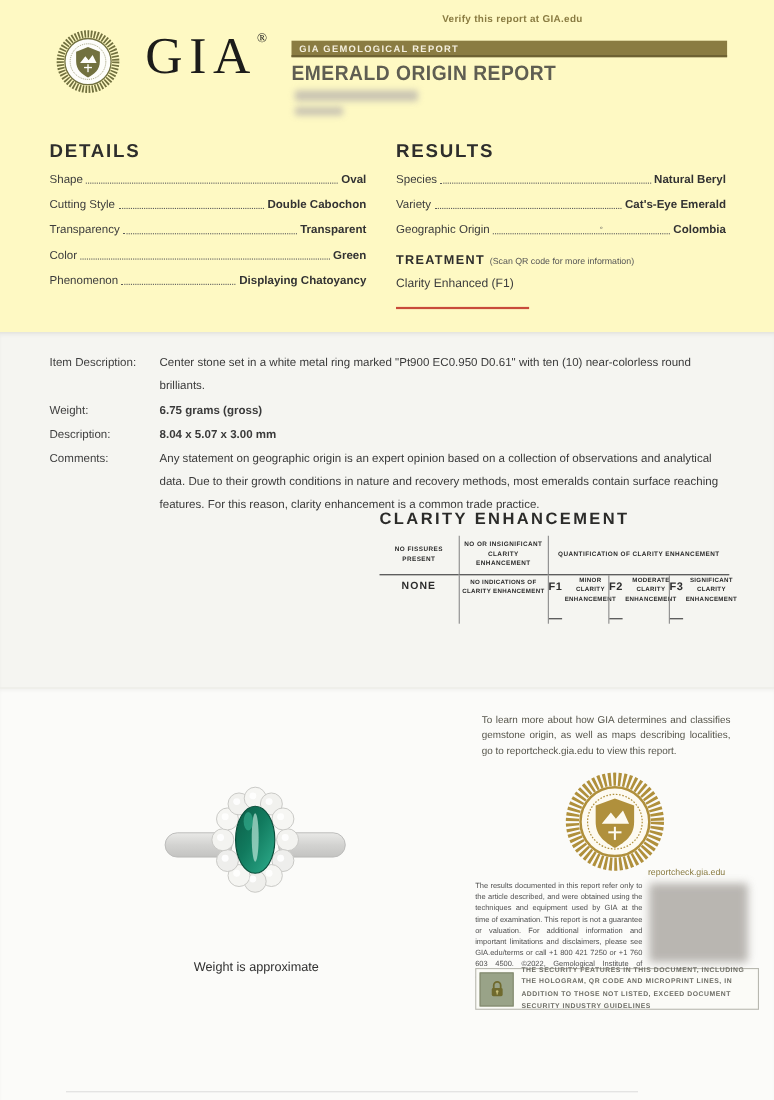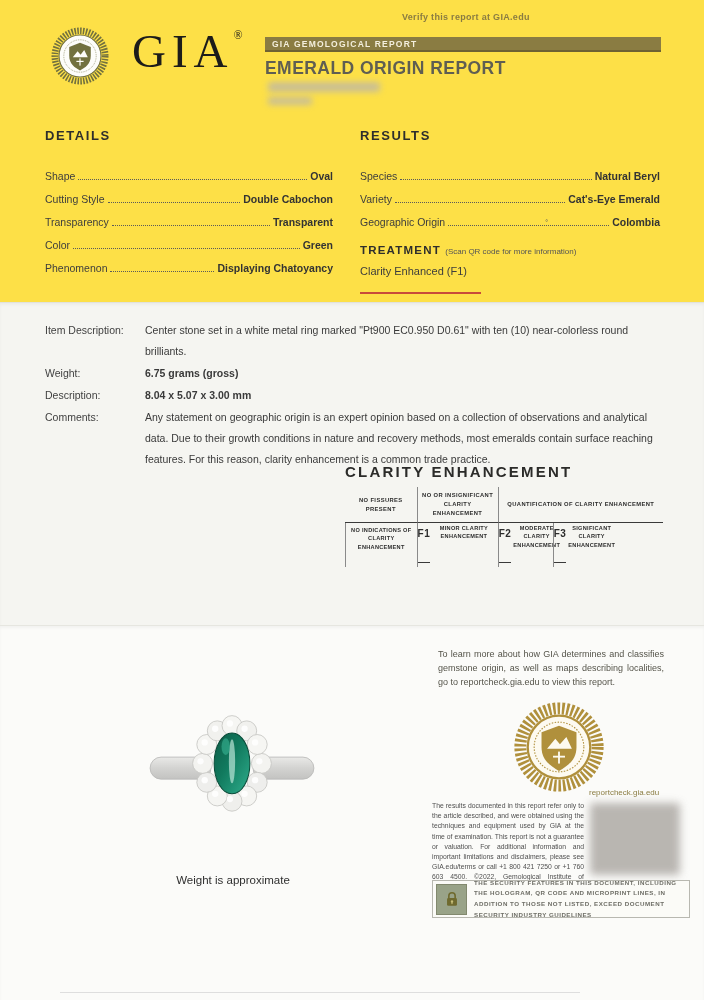--- a/index.html
+++ b/index.html
@@ -1,18 +1,18 @@
 <!DOCTYPE html>
 <html><head>
 <meta charset="utf-8">
 <style>
   html,body{margin:0;padding:0;background:#e8e8e8;}
   .page{
     position:relative; width:704px; height:1000px; margin:0 auto;
-    background:#fde047; overflow:hidden;
+    background:#fef9c3; overflow:hidden;
     font-family:"Liberation Sans", sans-serif; color:#3a3a3a;
   }
   
   .band-mid{ position:absolute; left:0; top:302px; width:704px; height:323px;
     background:#f5f5f1; border-top:1px solid #e2e2dc; box-shadow:inset 0 2px 3px rgba(0,0,0,0.04);}
   .band-bottom{ position:absolute; left:0; top:625px; width:704px; height:375px;
     background:#fbfbf9; border-top:1px solid #e6e6e0; box-shadow:inset 0 2px 3px rgba(0,0,0,0.04);}
   .bottom-edge-line{ position:absolute; left:60px; top:992px; width:520px; height:1px; background:#dedede;}
   
   .verify{ position:absolute; left:402px; top:12px; font-size:9px; color:#8a7c42; font-weight:bold; letter-spacing:0.3px;}
@@ -25,21 +25,21 @@
     letter-spacing:1.2px; line-height:15px; padding-left:7px; box-sizing:border-box;
     border-bottom:2px solid #6e6233;}
   .report-title{ position:absolute; left:265px; top:57px; font-size:19px; font-weight:bold;
     color:#5f5e52; letter-spacing:0.5px; transform:scaleX(0.92); transform-origin:left;}
   .blur-box{ position:absolute; background:#b9b4ae; filter:blur(3px); border-radius:2px; opacity:0.75;}
   .blur-reportno{ left:268px; top:82px; width:112px; height:10px;}
   .blur-date{ left:268px; top:97px; width:44px; height:8px;}
   
   .col-details{ position:absolute; left:45px; top:128px; width:288px;}
   .col-results{ position:absolute; left:360px; top:128px; width:300px;}
-  .sec-heading{ font-size:13px; font-weight:bold; color:#2e2e2c; letter-spacing:1.6px; margin-bottom:27px;}
+  .sec-heading{ font-size:17px; font-weight:bold; color:#2e2e2c; letter-spacing:1.6px; margin-bottom:9px;}
   .dl-row{ display:flex; align-items:flex-end; font-size:10.5px; line-height:13px; margin-bottom:10px; color:#3d3d3d;}
   .dl-label{ white-space:nowrap;}
   .dl-dots{ flex:1; border-bottom:1.5px dotted #5a5a5a; margin:0 3px; transform:translateY(-3px); position:relative;}
   .dl-value{ white-space:nowrap; font-weight:bold; color:#333;}
   .footnote-mark{ position:absolute; right:38%; top:-9px; font-size:7px; color:#555;}
   .treatment-head{ margin-top:15px; font-size:11.5px; font-weight:bold; color:#2e2e2c; letter-spacing:1.2px;}
   .treatment-head .note{ font-weight:normal; font-size:8px; letter-spacing:0; color:#555;}
   .treatment-value{ display:inline-block; margin-top:9px; font-size:11px; color:#3d3d3d;
     border-bottom:2px solid #c84b3a; padding-bottom:15px; padding-right:14px;}
   
@@ -189,20 +189,21 @@
     </div>
   </div>
 
   <div class="clarity-block">
     <div class="clarity-heading">CLARITY ENHANCEMENT</div>
     <div class="ce-table">
       <div class="ce-cell ce-h">NO FISSURES PRESENT</div>
       <div class="ce-cell ce-h ce-vl">NO OR INSIGNIFICANT CLARITY ENHANCEMENT</div>
       <div class="ce-cell ce-h ce-vl ce-span3">QUANTIFICATION OF CLARITY ENHANCEMENT</div>
 
+      <div class="ce-cell ce-b ce-none">NONE</div>
       <div class="ce-cell ce-b ce-vl">NO INDICATIONS OF CLARITY ENHANCEMENT</div>
 
       <div class="ce-cell ce-b ce-vl ce-grade">
         <div class="ce-code">F1</div>
         <div class="ce-grade-label">MINOR CLARITY ENHANCEMENT</div>
       </div>
       <div class="ce-cell ce-b ce-vl ce-grade">
         <div class="ce-code">F2</div>
         <div class="ce-grade-label">MODERATE CLARITY ENHANCEMENT</div>
       </div>

